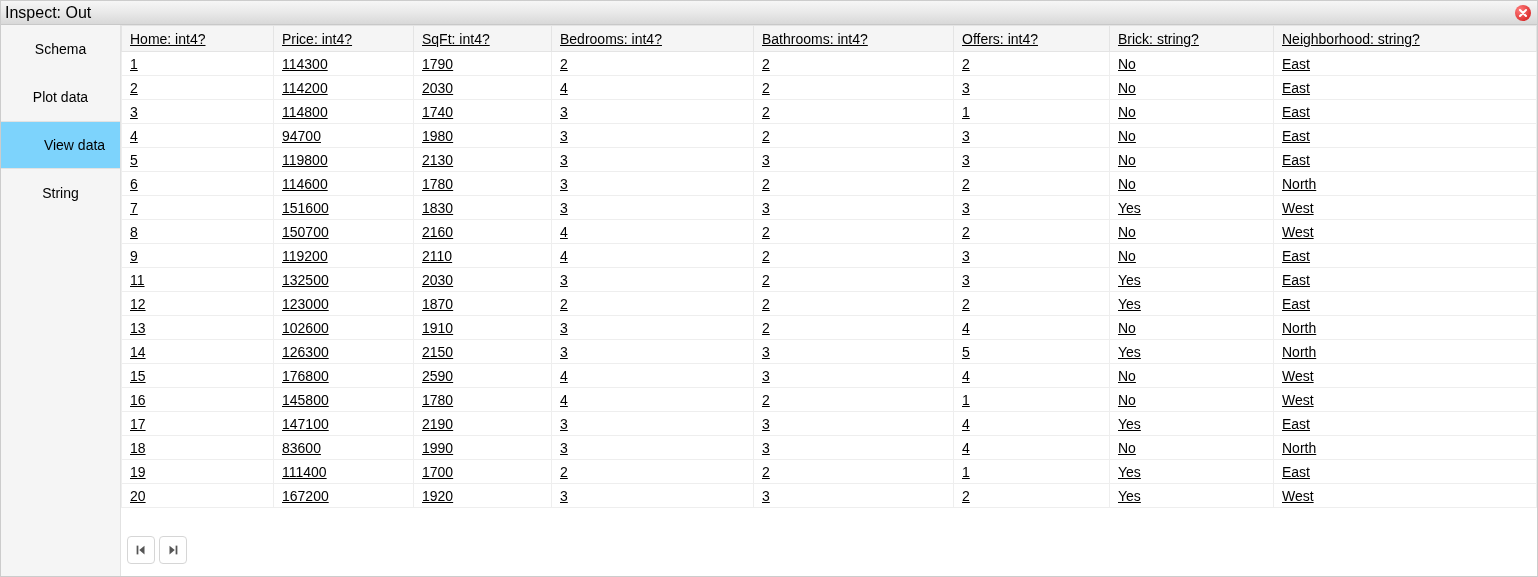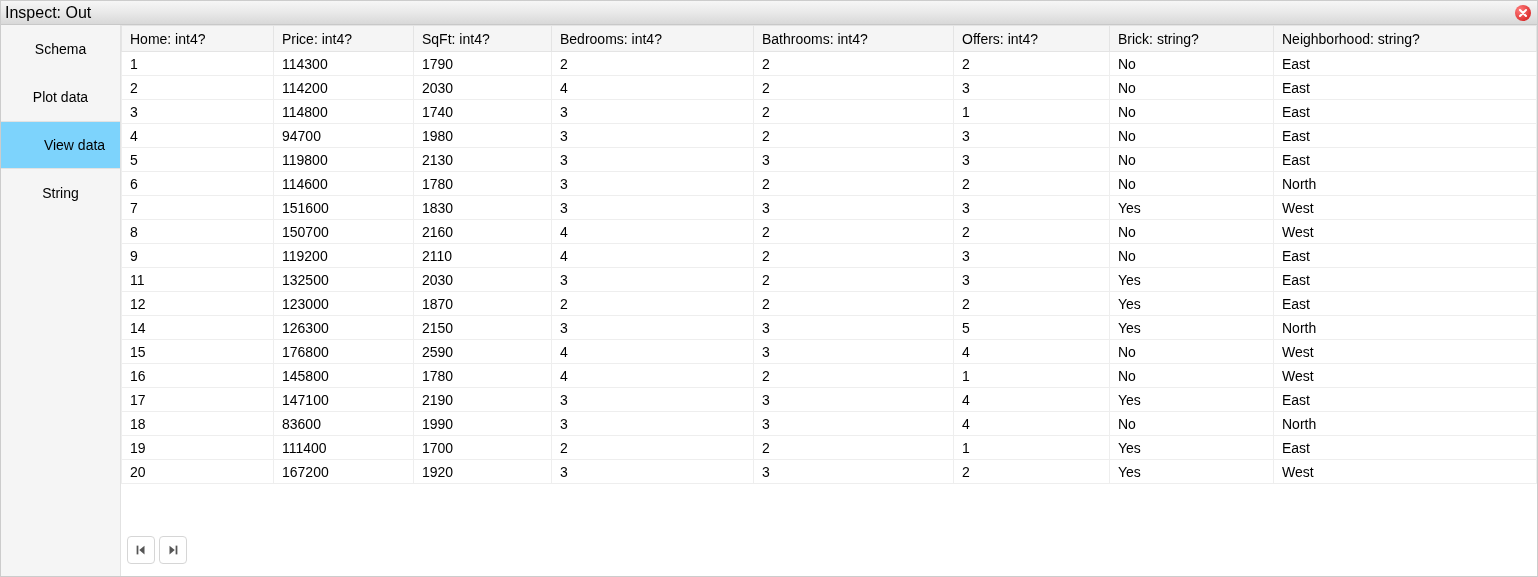--- a/index.html
+++ b/index.html
@@ -26,21 +26,21 @@
   }
   .sidebar .tab {
     height: 48px; display: flex; align-items: center; justify-content: center;
     font-size: 14px; cursor: pointer; border-bottom: 1px solid transparent;
   }
   .sidebar .tab.active {
     background: #7dd3fc; border-top: 1px solid #e2e2e2; border-bottom: 1px solid #e2e2e2; padding-left: 28px;
   }
   .main { flex: 1; display: flex; flex-direction: column; overflow: hidden; }
   .table-wrap { flex: 1; overflow: auto; }
-  table { border-collapse: collapse; width: 100%; table-layout: fixed; }
+  table { border-collapse: collapse; width: 100%; table-layout: fixed; text-decoration: underline; }
   thead th {
     text-align: left; font-weight: 400; font-size: 14px;
     background: #f5f5f5; border: 1px solid #e4e4e4; padding: 4px 8px; height: 26px;
     white-space: nowrap; overflow: hidden; text-overflow: ellipsis;
   }
   tbody td {
     border: 1px solid #eee; padding: 3px 8px; height: 24px; font-size: 14px;
     white-space: nowrap; overflow: hidden; text-overflow: ellipsis;
   }
   .col0 { width: 152px; }
@@ -216,20 +216,30 @@
                 <td>12</td>
                 <td>123000</td>
                 <td>1870</td>
                 <td>2</td>
                 <td>2</td>
                 <td>2</td>
                 <td>Yes</td>
                 <td>East</td>
               </tr>
               <tr>
+                <td>13</td>
+                <td>102600</td>
+                <td>1910</td>
+                <td>3</td>
+                <td>2</td>
+                <td>4</td>
+                <td>No</td>
+                <td>North</td>
+              </tr>
+              <tr>
                 <td>14</td>
                 <td>126300</td>
                 <td>2150</td>
                 <td>3</td>
                 <td>3</td>
                 <td>5</td>
                 <td>Yes</td>
                 <td>North</td>
               </tr>
               <tr>

